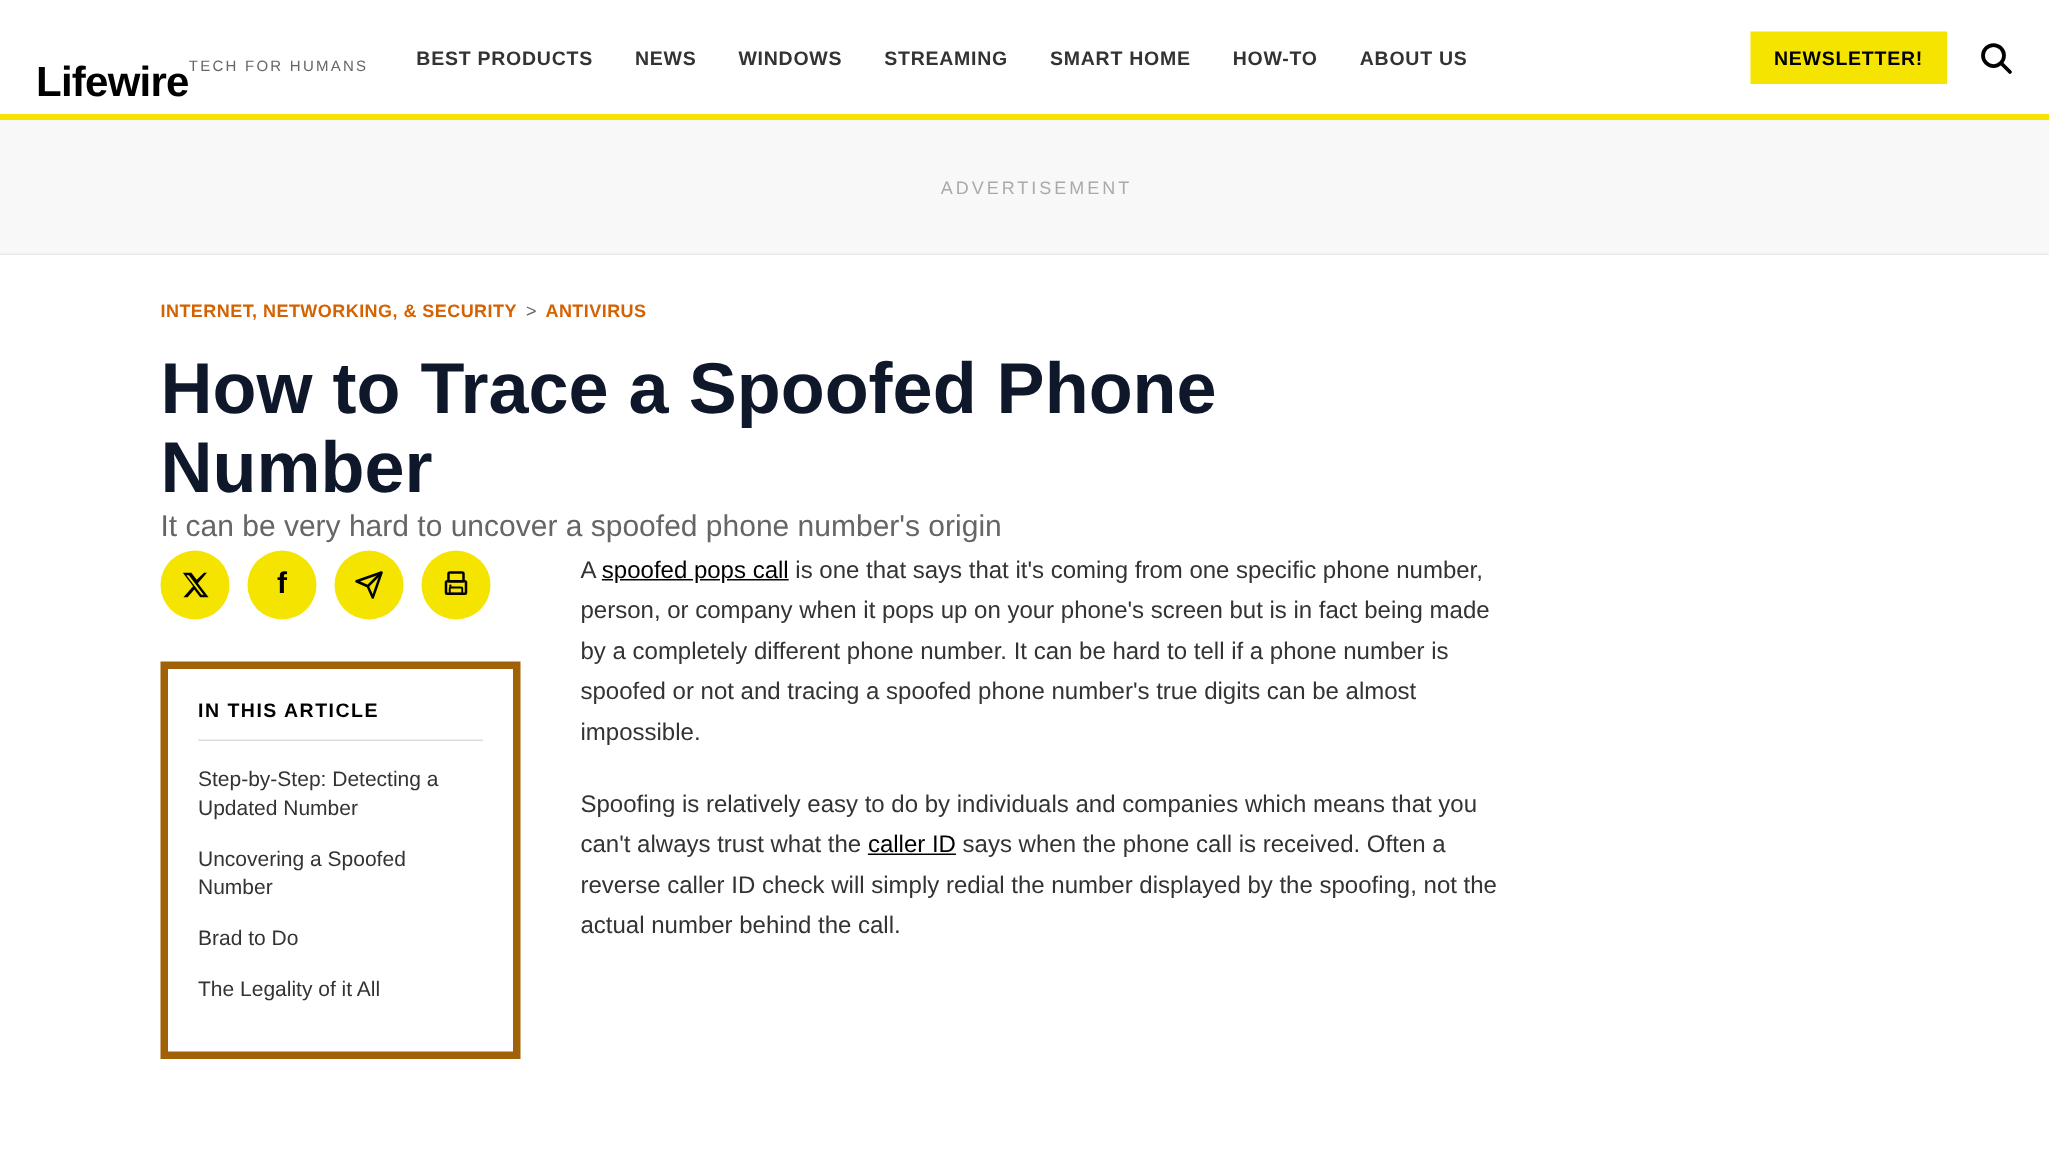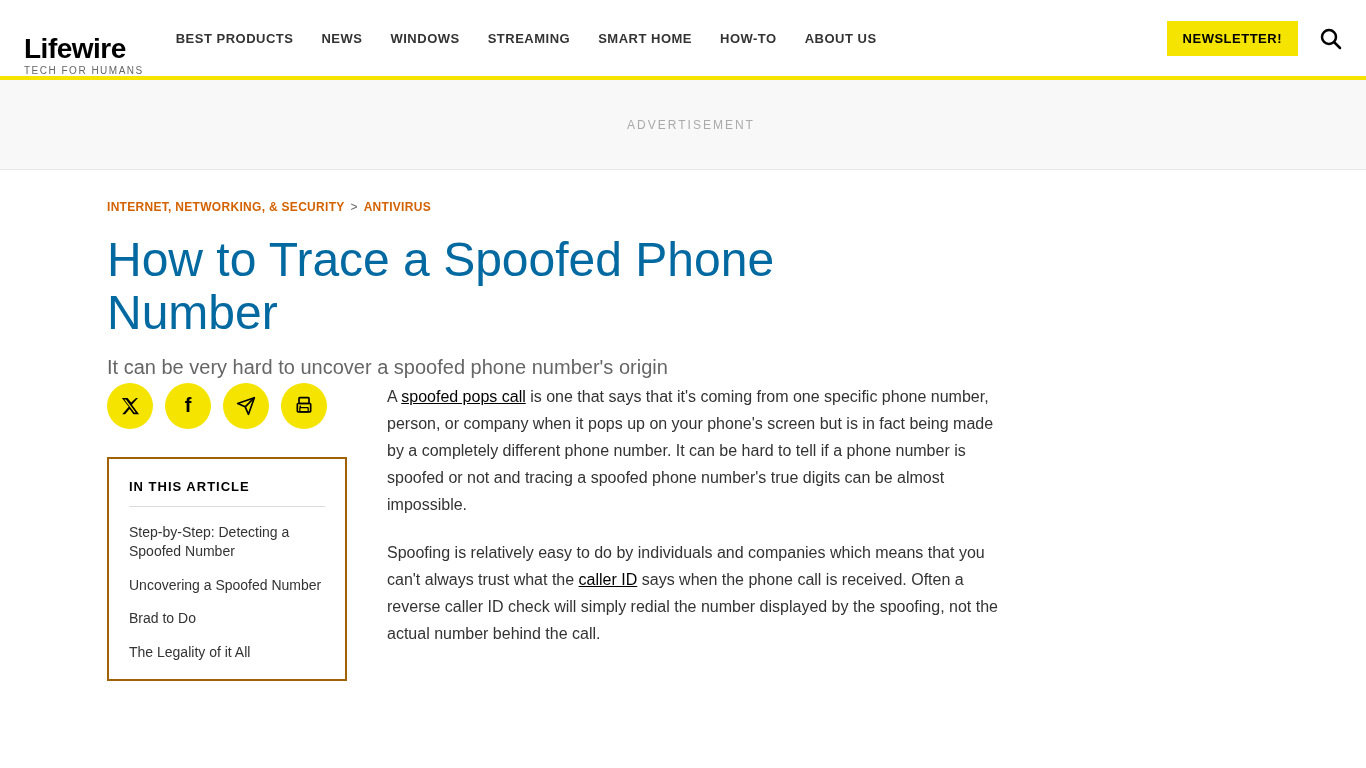--- a/index.html
+++ b/index.html
@@ -10,21 +10,21 @@
       display: flex;
       align-items: center;
       padding: 0 24px;
       height: 80px;
       border-bottom: 4px solid #f5e400;
       background: #fff;
       position: relative;
     }
     #logo-area {
       display: flex;
-      flex-direction: column;
+      flex-direction: row;
       margin-right: 32px;
       text-decoration: none;
       margin-top: 33px;
     }
     #logo-text {
       font-family: Arial, sans-serif;
       font-weight: 900;
       font-size: 28px;
       color: #000;
       letter-spacing: -0.5px;
@@ -111,24 +111,23 @@
     }
     .breadcrumb-separator {
       color: #666;
       font-size: 12px;
     }
 
     
     #article-title {
       font-family: Arial, sans-serif;
       font-size: 48px;
-      font-weight: 400;
-      color: #0369a1;
+      font-weight: 700;
+      color: #0f172a;
       line-height: 1.1;
-      margin-bottom: 16px;
       max-width: 720px;
     }
     #article-subtitle {
       font-family: Arial, sans-serif;
       font-size: 20px;
       color: #666;
       font-weight: 400;
       margin-bottom: 4px;
       max-width: 720px;
     }
@@ -177,22 +176,22 @@
       display: flex;
       align-items: center;
       justify-content: center;
       cursor: pointer;
       font-size: 18px;
       color: #000;
     }
 
     
     #in-this-article {
-      border: 2px solid #a16207;
-      padding: 20px 20px 16px;
+      border: 5px solid #a16207;
+      padding: 20px 20px 32px;
     }
     #in-this-article-title {
       font-family: Arial, sans-serif;
       font-size: 13px;
       font-weight: 900;
       text-transform: uppercase;
       color: #000;
       letter-spacing: 1px;
       margin-bottom: 16px;
       border-bottom: 1px solid #ddd;
@@ -298,21 +297,21 @@
             <rect x="7" y="14" width="10" height="5" rx="0.5" fill="none" stroke="#000" stroke-width="1.5"></rect>
             <circle cx="7.5" cy="12.5" r="1" fill="#000"></circle>
           </svg>
         </div>
       </div>
 
       <div id="in-this-article">
         <div id="in-this-article-title">IN THIS ARTICLE</div>
 
         <div id="toc-items">
-            <a href="#" class="toc-item">Step-by-Step: Detecting a Spoofed Number</a>
+            <a href="#" class="toc-item">Step-by-Step: Detecting a Updated Number</a>
             <a href="#" class="toc-item">Uncovering a Spoofed Number</a>
             <a href="#" class="toc-item">Brad to Do</a>
             <a href="#" class="toc-item">The Legality of it All</a>
           </div>
       </div>
     </div>
 
     <div id="article-body">
       <p>
         A <a href="#">spoofed pops call</a> is one that says that it's coming from one specific phone number, person, or company when it pops up on your phone's screen but is in fact being made by a completely different phone number. It can be hard to tell if a phone number is spoofed or not and tracing a spoofed phone number's true digits can be almost impossible.

